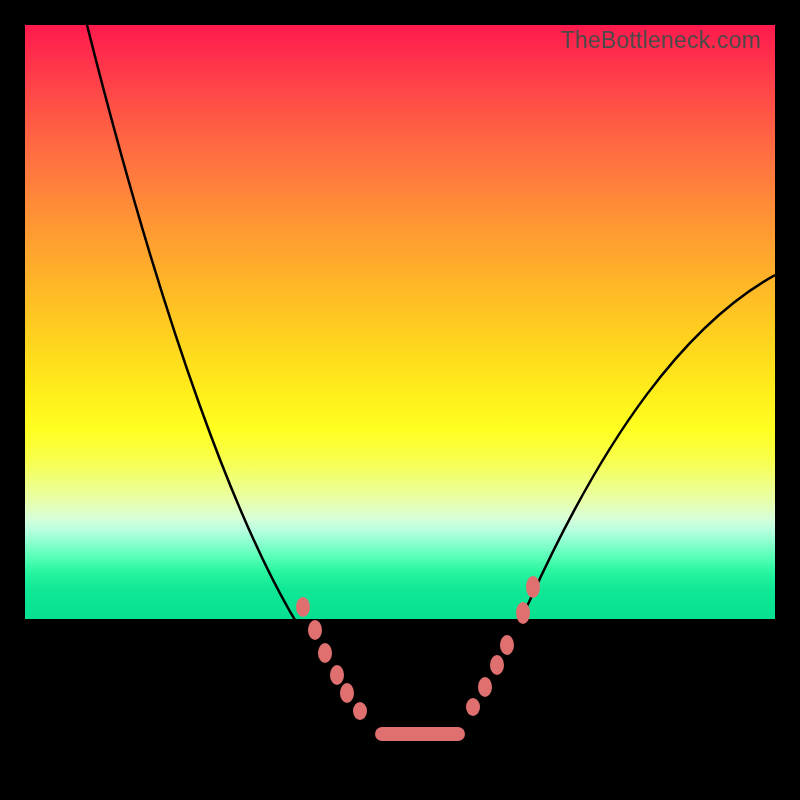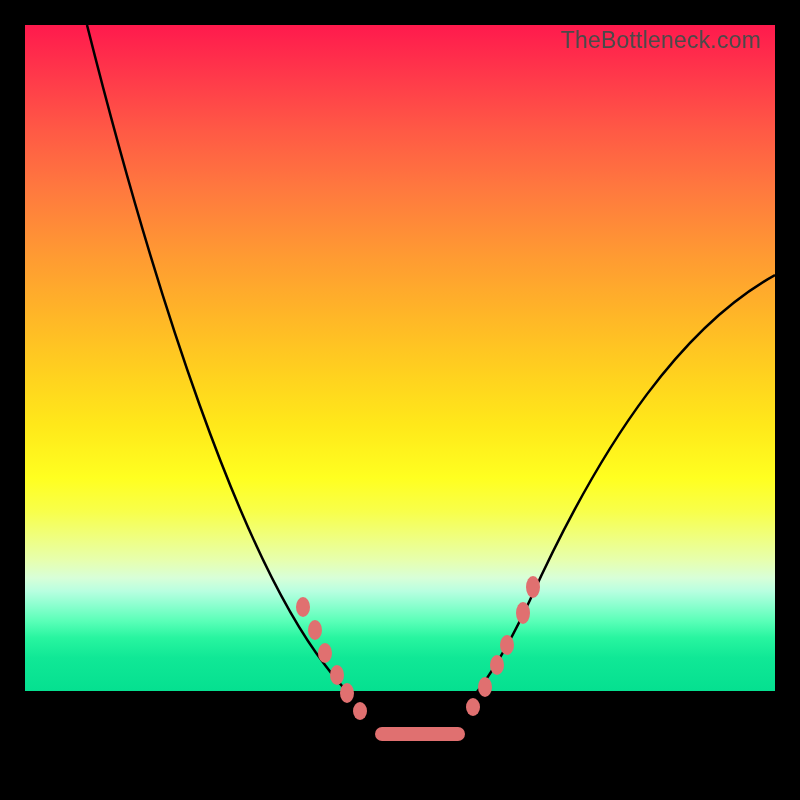--- a/index.html
+++ b/index.html
@@ -17,21 +17,21 @@
     top: 0;
     width: 800px;
     height: 800px;
     background: #000;
   }
   .plot {
     position: absolute;
     left: 25px;
     top: 25px;
     width: 750px;
-    height: 666px;
+    height: 594px;
     background: linear-gradient(to bottom,
       #ff1a4d 0%,
       #ff3a4a 8%,
       #ff5a45 16%,
       #ff7a3e 25%,
       #ff9833 34%,
       #ffb428 43%,
       #ffd01f 52%,
       #ffe81a 60%,
       #ffff20 68%,

